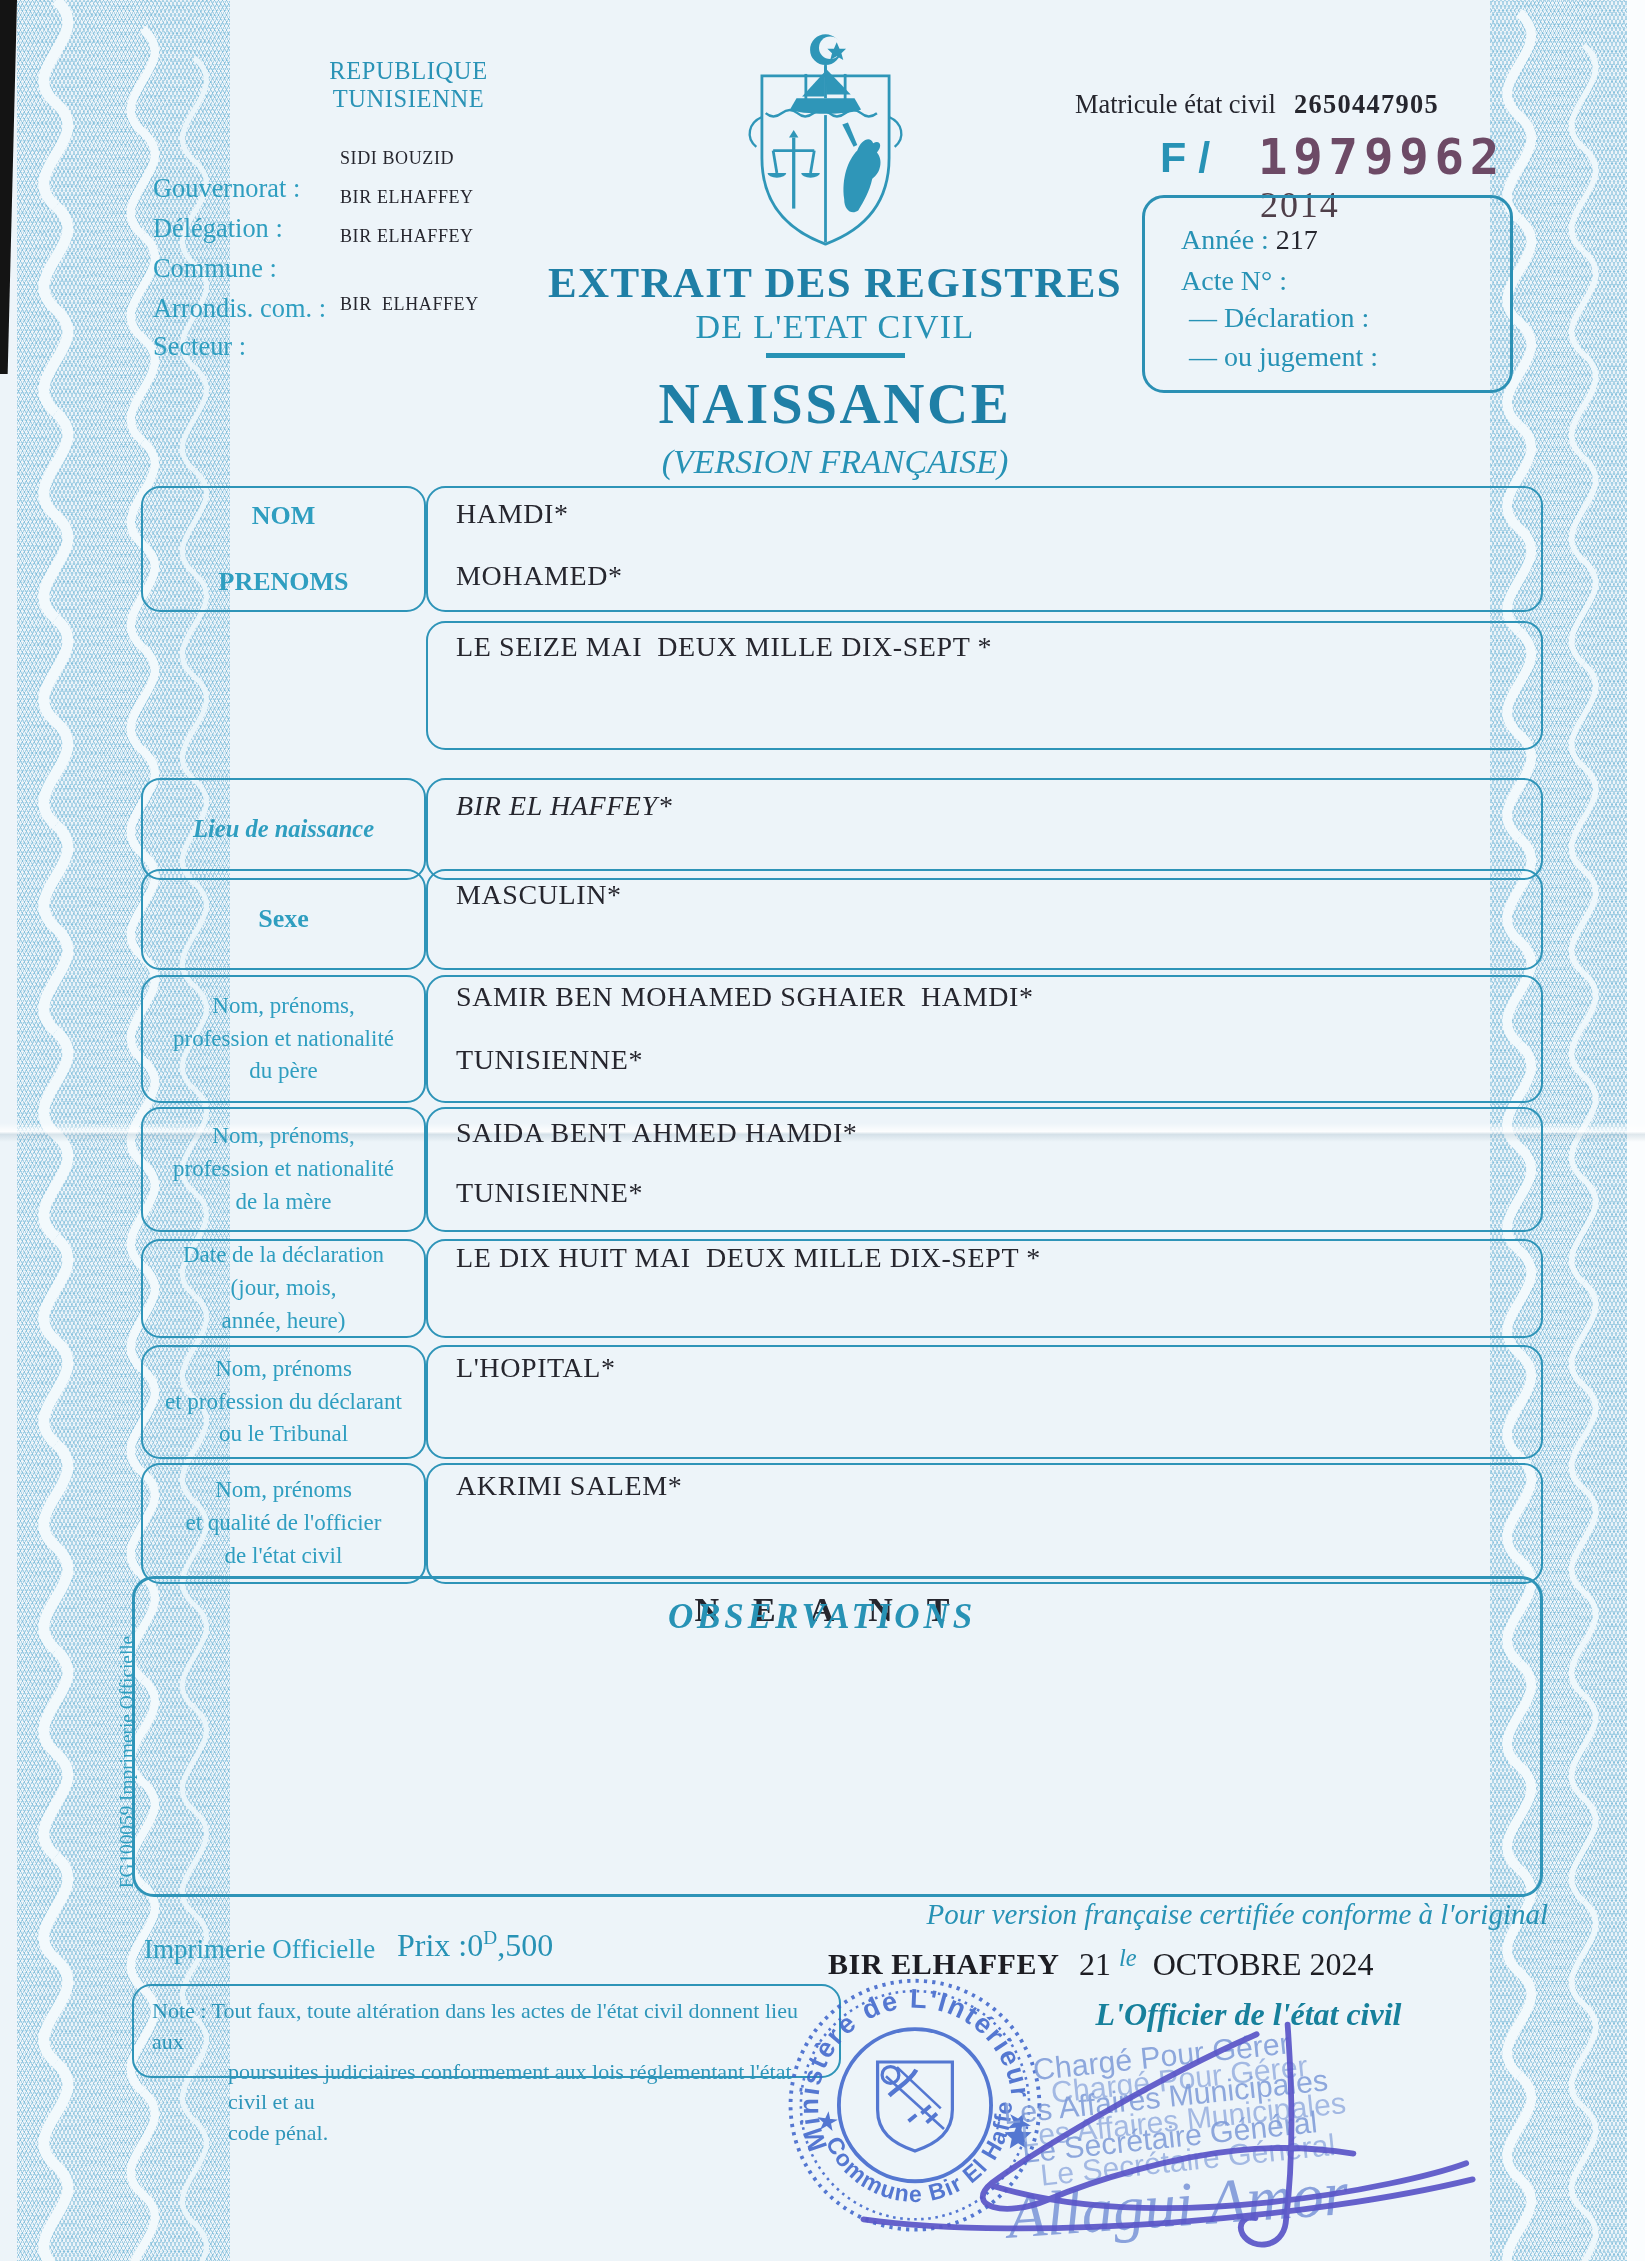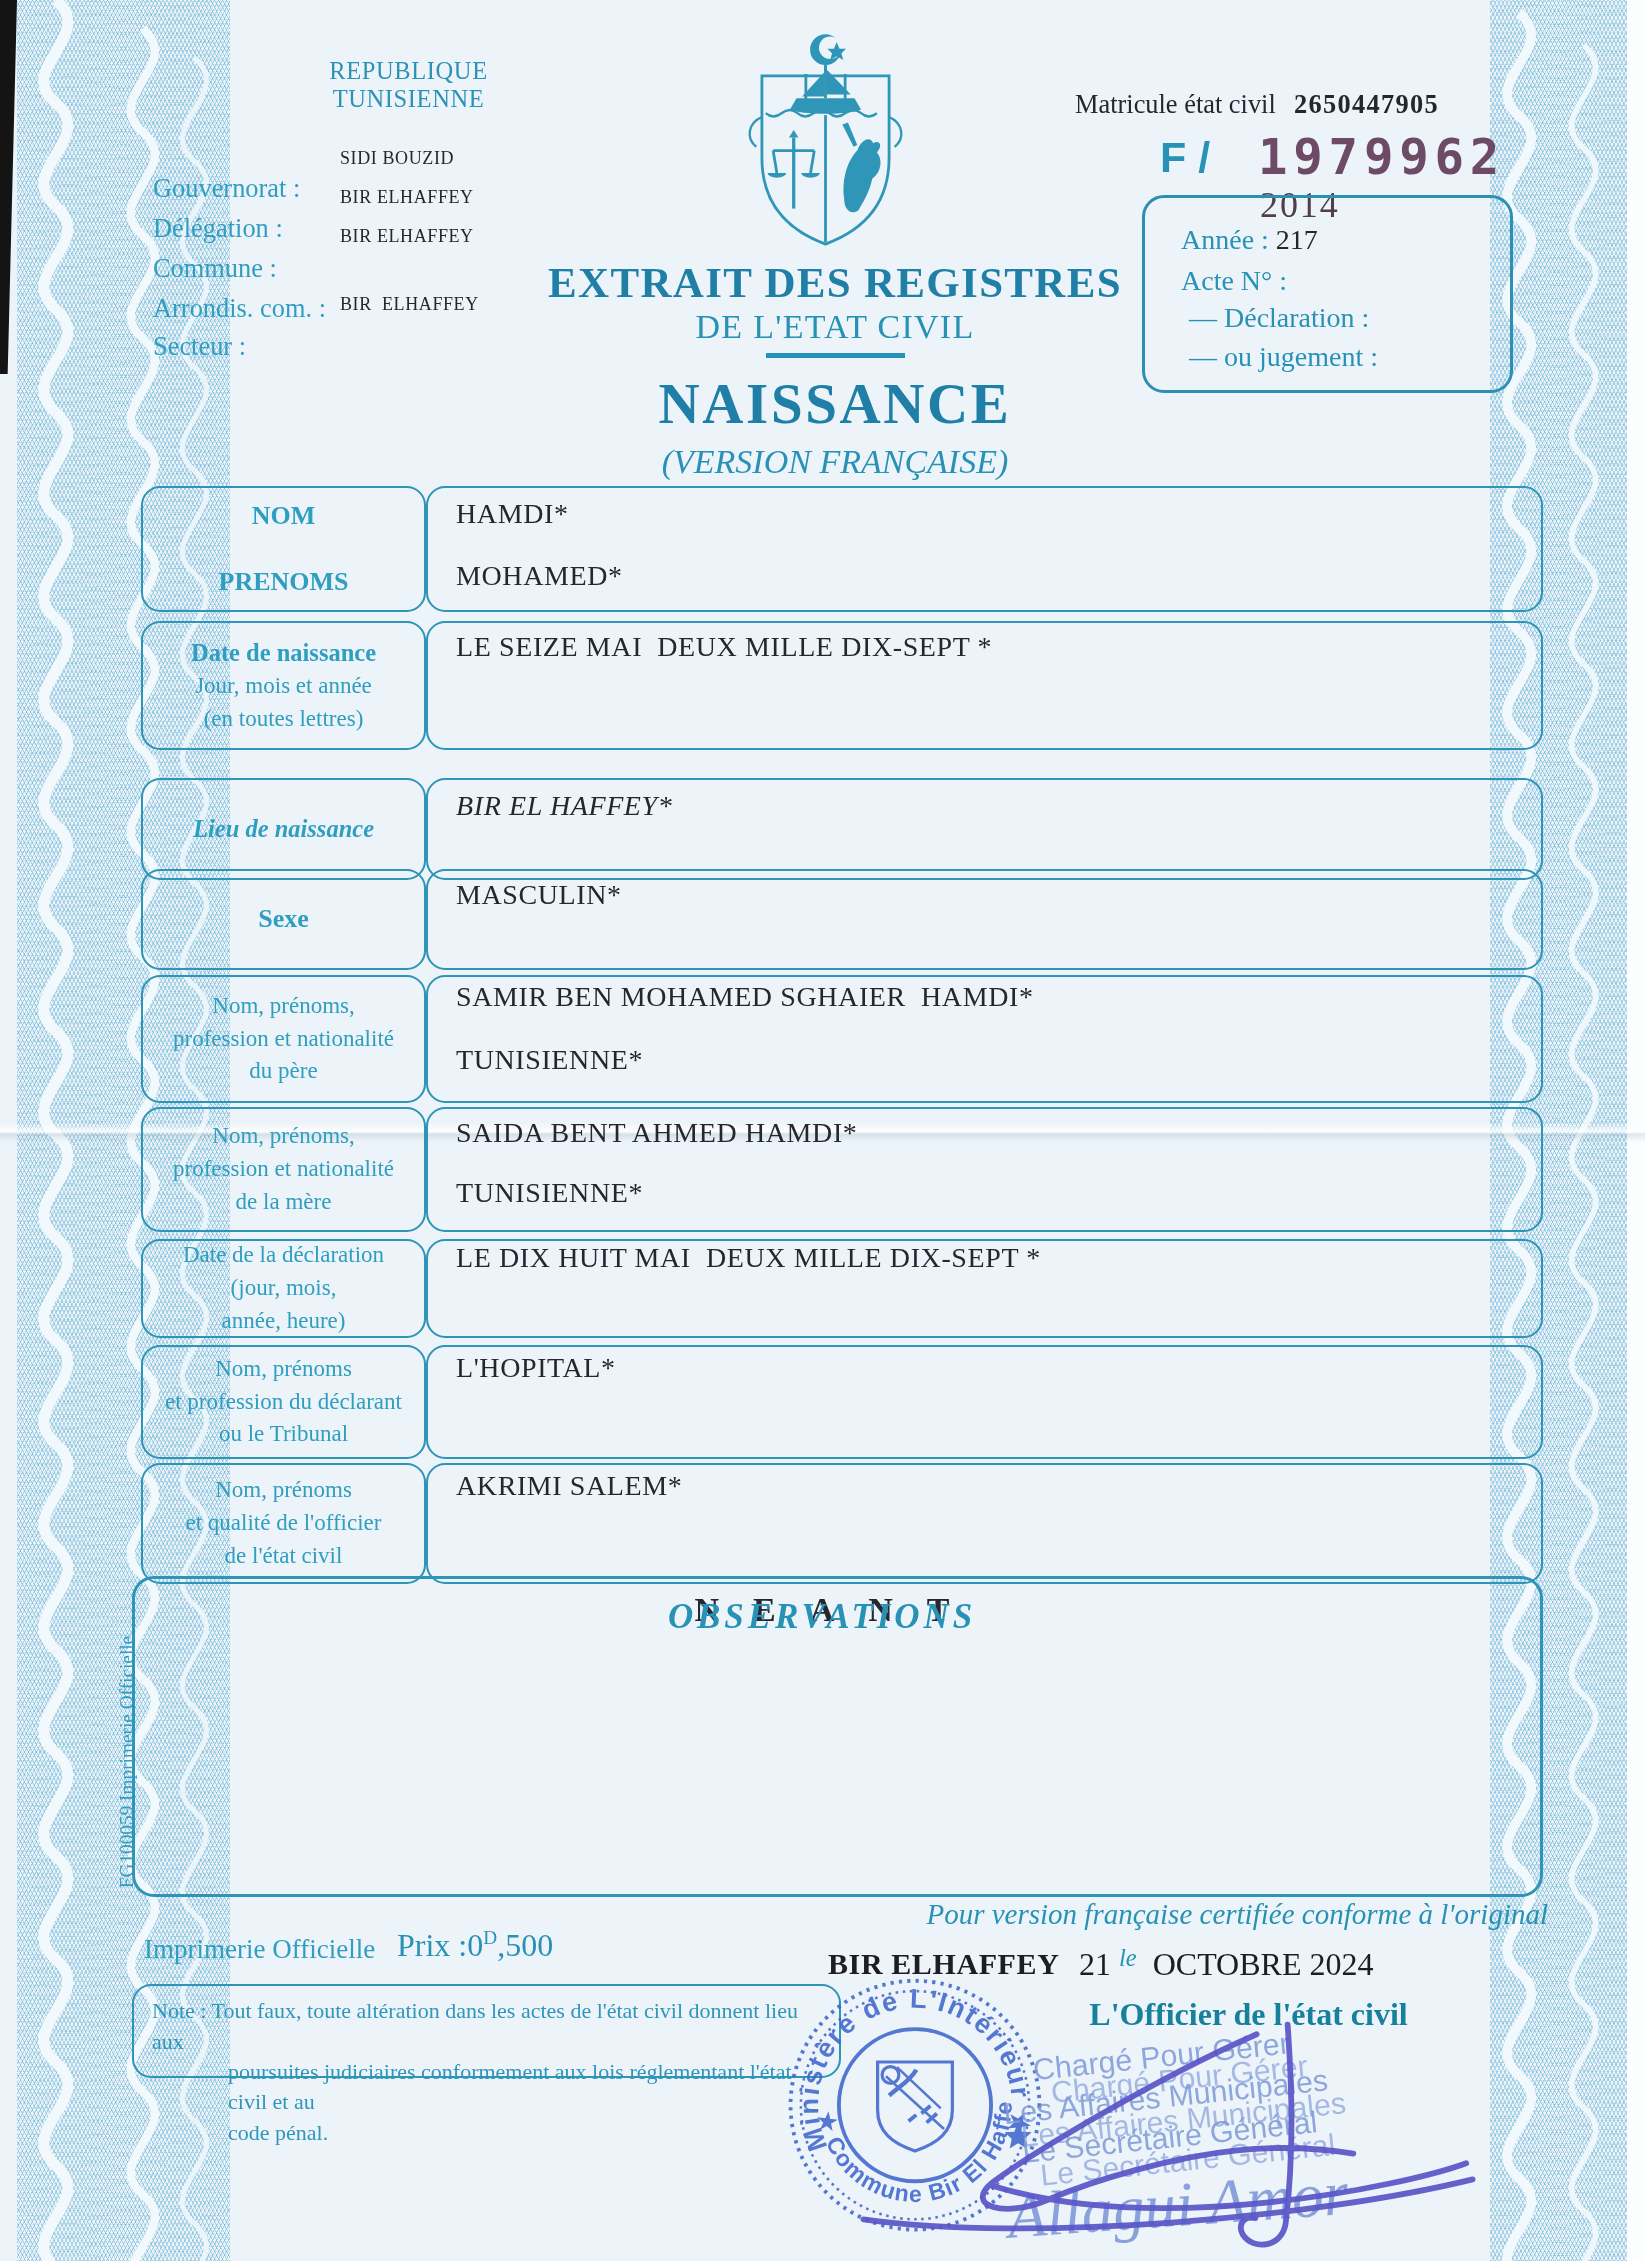--- a/index.html
+++ b/index.html
@@ -87,21 +87,21 @@
   #certif{left:767px;top:1898px;width:781px;text-align:right;font-size:29px;font-style:italic;color:#2792b5;}
   #imprimerie{left:144px;top:1934px;font-size:27px;color:#2f9ec0;}
   #prix{left:397px;top:1927px;font-size:32px;color:#2792b5;}
   #prix sup{font-size:19.3px;}
   #place{left:828px;top:1947px;font-size:30px;font-weight:600;color:#1d1d23;letter-spacing:0.6px;}
   #datebar{left:1079px;top:1944px;font-size:32px;color:#1d1d23;}
   #datebar .le{font-size:24.5px;font-style:italic;color:#2792b5;vertical-align:9px;}
   #note-box{left:132px;top:1984px;width:709px;height:94px;border:2.6px solid #2e94b8;border-radius:19.3px;
     padding:10.3px 18px;box-sizing:border-box;font-size:22px;color:#2e96ba;line-height:1.38;}
   #note-box .cont{padding-left:76px;}
-  #officer-title{left:1055px;top:1996px;width:387px;text-align:center;font-size:32px;font-weight:bold;color:#17809c;}
+  #officer-title{left:1055px;top:1996px;width:387px;text-align:center;font-size:32px;font-weight:bold;font-style:italic;color:#17809c;}
   
   #stamp-layer{left:670px;top:1960px;}
 </style>
 </head>
 <body>
 
 <div id="page">
 
   <div class="gband" id="gleft">
     <svg width="213" height="2261" viewBox="0 0 330 3508">
@@ -254,25 +254,20 @@
       <div class="lb big">NOM</div>
       <div class="lb big">PRENOMS</div>
     </div>
     <div class="vbox">
       <div class="v v0">HAMDI*</div>
       <div class="v v1">MOHAMED*</div>
     </div>
   </div>
 
   <div class="row" id="r1">
-    <div class="lbox">
-      <div class="lb big" style="font-size:24.5px">Date de naissance</div>
-      <div class="lb">Jour, mois et année</div>
-      <div class="lb">(en toutes lettres)</div>
-    </div>
     <div class="vbox">
       <div class="v v0">LE SEIZE MAI  DEUX MILLE DIX-SEPT *</div>
     </div>
   </div>
 
   <div class="row" id="r2">
     <div class="lbox">
       <div class="lb big" style="font-size:24.5px">Lieu de naissance</div>
     </div>
     <div class="vbox">

